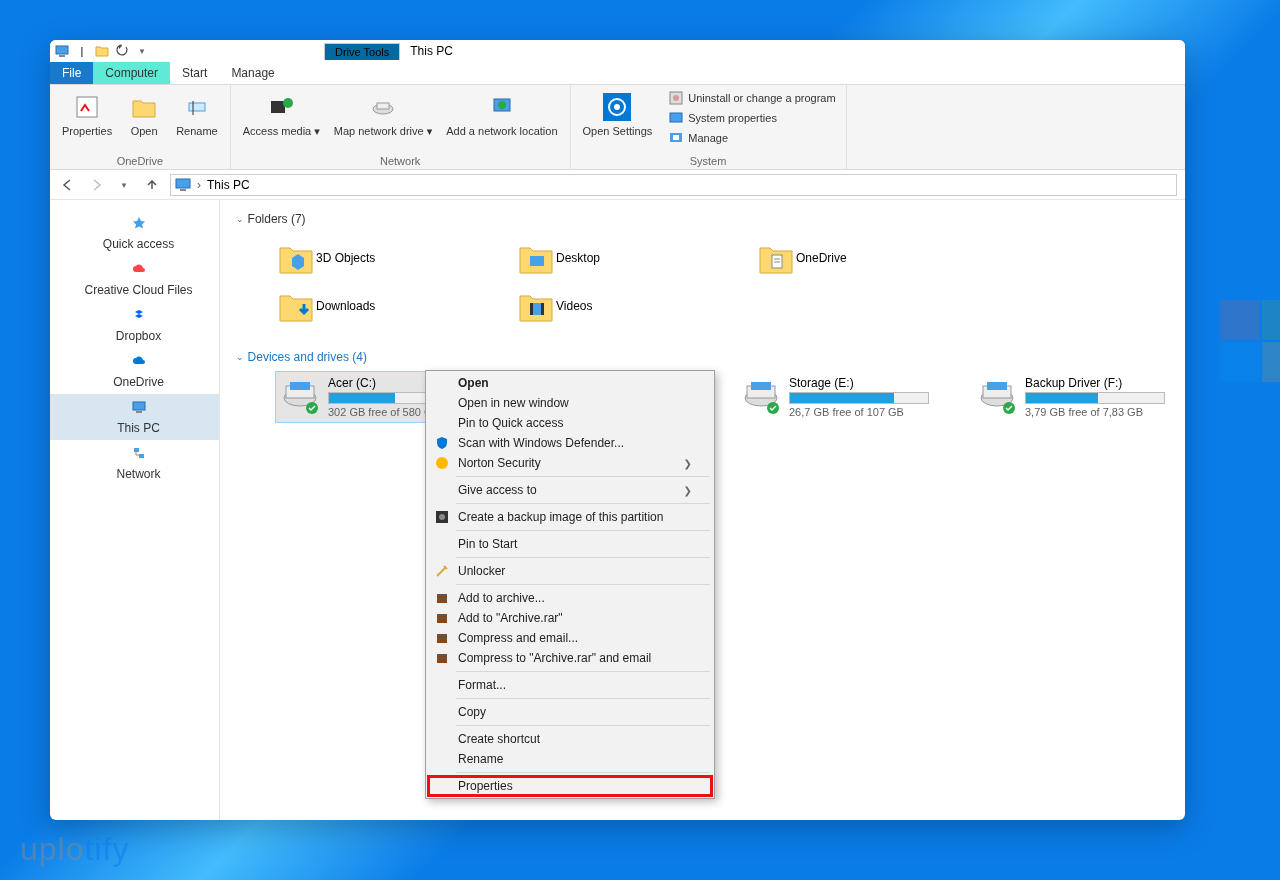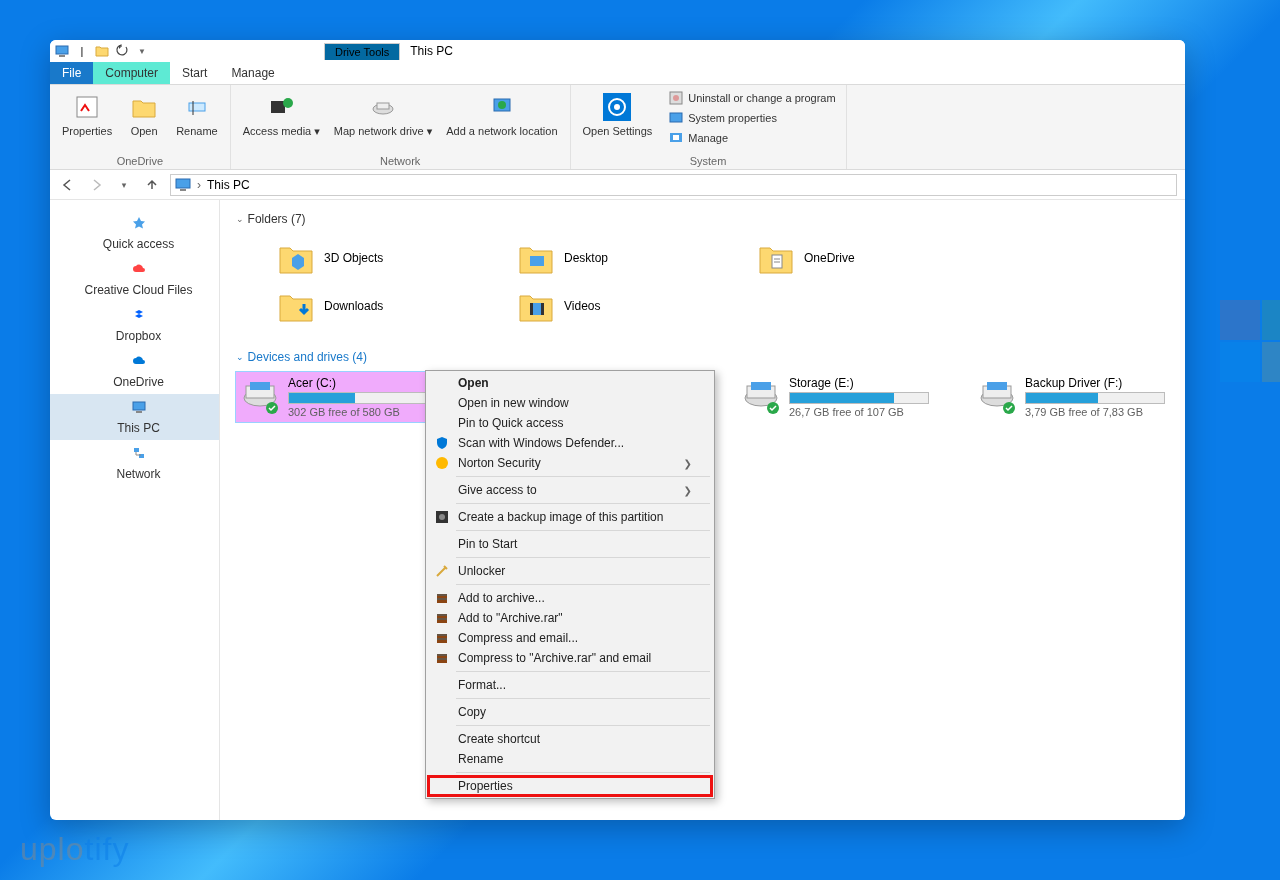--- a/index.html
+++ b/index.html
@@ -43,26 +43,26 @@
 .sidebar { width: 170px; border-right: 1px solid #e5e5e5; padding: 10px 0; font-size: 12px; }
 .side-item { display: flex; align-items: center; gap: 6px; padding: 5px 10px 5px 18px; color: #333; flex-direction: column; }
 .side-item.selected { background: #d8e6f2; }
 .side-item .sico { width: 16px; height: 16px; display:flex; align-items:center; justify-content:center; }
 
 .content { flex: 1; padding: 12px 16px; font-size: 12px; position: relative; overflow: hidden; }
 .section-header { color: #333; font-size: 12px; display:flex; align-items:center; gap:4px; margin-bottom: 8px; }
 .section-header.devices { color: #1979ca; }
 
 .folders-grid { display: flex; flex-wrap: wrap; gap: 0 60px; margin-left: 40px; margin-bottom: 20px; }
-.folder-item { display: flex; align-items: center; gap: 8px; width: 180px; height: 48px; }
+.folder-item { display: flex; align-items: center; gap: 0; width: 180px; height: 48px; }
 .folder-icon { width: 40px; height: 40px; position: relative; }
 
 .drives-row { display: flex; gap: 40px; margin-left: 0px; }
 .drive-item { display: flex; gap: 8px; width: 220px; padding: 4px; }
-.drive-item.selected { background: #f0abfc; outline: 1px solid #99d1ff; }
+.drive-item.selected { background: #e5e5e5; outline: 1px solid #99d1ff; margin-left: 40px; }
 .drive-icon { width: 40px; height: 40px; position: relative; flex-shrink:0; }
 .drive-info { flex: 1; display: flex; flex-direction: column; gap: 2px; }
 .prog-outer { width: 140px; height: 12px; border: 1px solid #bcbcbc; background: #f0f0f0; }
 .prog-inner { height: 100%; background: #26a0da; }
 .drive-free { font-size: 11px; color: #606060; }
 
 .context-menu { position: absolute; left: 425px; top: 370px; width: 290px; background: #f2f2f2; border: 1px solid #a0a0a0; box-shadow: 3px 3px 8px rgba(0,0,0,0.25); font-size: 12px; padding: 2px; z-index: 50; }
 .cm-item { display: flex; align-items: center; padding: 3px 20px 3px 30px; position: relative; cursor: default; color:#222;}
 .cm-item .cico { position: absolute; left: 6px; width: 16px; height: 16px; display:flex; align-items:center; justify-content:center;}
 .cm-item.bold { font-weight: 600; }

